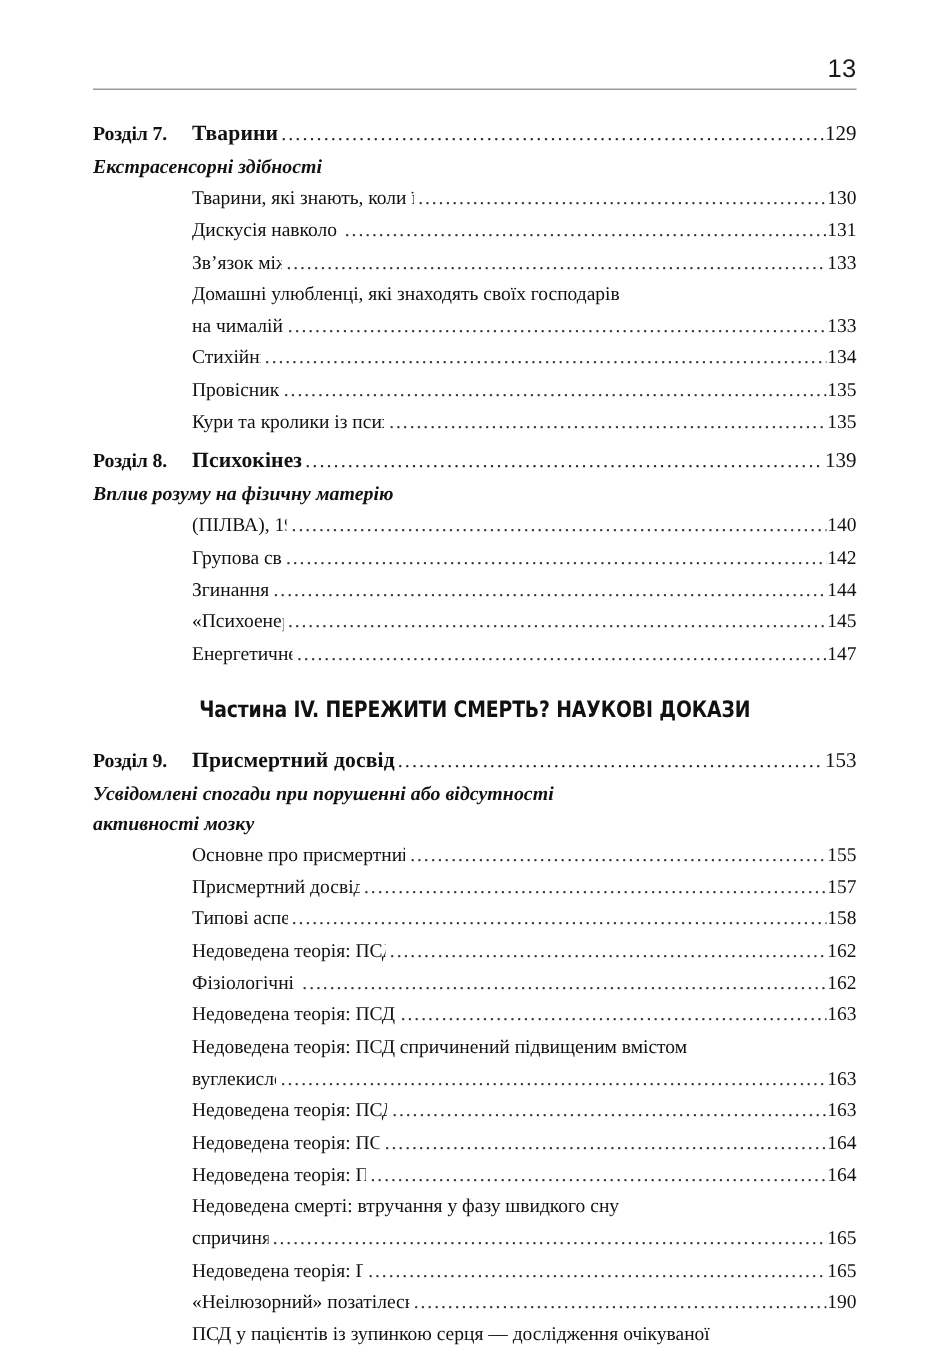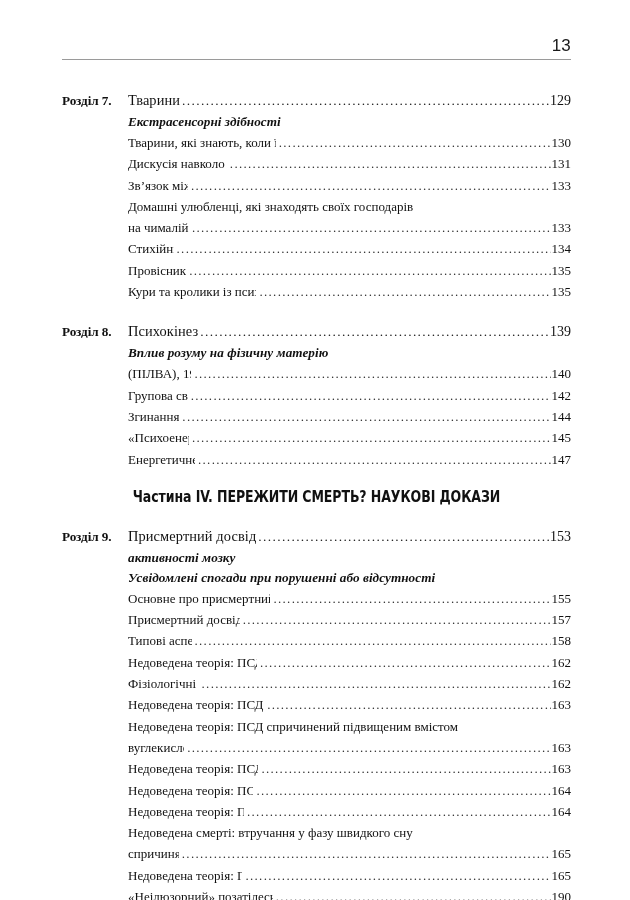--- a/index.html
+++ b/index.html
@@ -53,40 +53,40 @@
     top: 78px;
   }
 
   
   .chapter {
     display: flex;
     align-items: baseline;
     font-weight: bold;
     font-size: 13.2px;
     line-height: 22px;
-    margin-top: 11px;
+    margin-top: 0;
   }
   .chapter-label {
     flex: 0 0 auto;
     width: 66px;
     white-space: nowrap;
     font-weight: bold;
     font-size: 13.2px;
     letter-spacing: -0.1px;
   }
   .chapter-main {
     flex: 1 1 auto;
     display: flex;
     align-items: baseline;
     min-width: 0;
   }
   .chapter-title {
     flex: 0 0 auto;
     white-space: nowrap;
-    font-weight: normal;
+    font-weight: bold;
     font-size: 14.4px;
     letter-spacing: 0.1px;
   }
   .chapter .leader {
     flex: 1 1 auto;
     overflow: hidden;
     white-space: nowrap;
     font-weight: normal;
     font-size: 13.5px;
     color: #222;
@@ -96,21 +96,20 @@
   .chapter-page {
     flex: 0 0 auto;
     font-weight: normal;
     font-size: 14px;
     white-space: nowrap;
     text-align: right;
   }
 
   
   .subtitle {
-    margin-left: 66px;
     font-style: italic;
     font-weight: bold;
     font-size: 13.2px;
     line-height: 20px;
     letter-spacing: 0.05px;
   }
   .subtitle .sub-line {
     display: block;
   }
 
@@ -157,21 +156,21 @@
     font-weight: bold;
     font-size: 15px;
     line-height: 20px;
     letter-spacing: -0.1px;
     margin-top: 17px;
     margin-bottom: 13px;
     transform: scaleX(0.93);
     transform-origin: center;
   }
 
-  .gap-before-chapter { margin-top: 18px; }
+  .gap-before-chapter { margin-top: 5px; }
 </style>
 </head>
 <body>
 
 <div class="page">
 
   <div class="header">
     <div class="folio">13</div>
     <div class="header-rule"></div>
   </div>
@@ -287,22 +286,22 @@
       <div class="part-heading">Частина IV. ПЕРЕЖИТИ СМЕРТЬ? НАУКОВІ ДОКАЗИ</div>
       <div class="chapter gap-before-chapter">
         <span class="chapter-label">Розділ 9.</span>
         <span class="chapter-main">
           <span class="chapter-title">Присмертний досвід</span>
           <span class="leader">........................................................................................................................</span>
           <span class="chapter-page">153</span>
         </span>
       </div>
       <div class="subtitle">
+        <span class="sub-line">Усвідомлені спогади при порушенні або відсутності</span>
         <span class="sub-line">активності мозку</span>
-        <span class="sub-line">Усвідомлені спогади при порушенні або відсутності</span>
       </div>
       <div class="entry">
         <div class="entry-row">
           <span class="entry-text">Основне про присмертний досвід та історію його вивчення</span>
           <span class="leader">............................................................................................................................................</span>
           <span class="entry-page">155</span>
         </div>
       </div>
       <div class="entry">
         <div class="entry-row">

